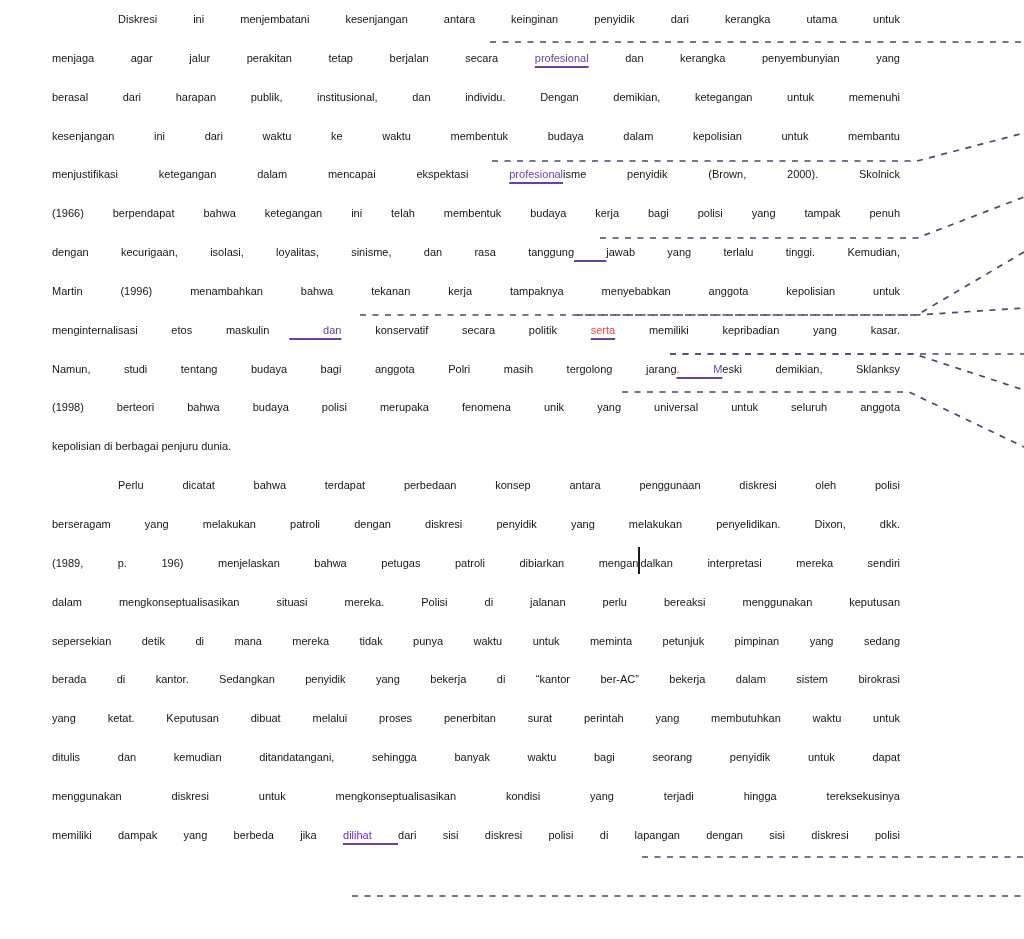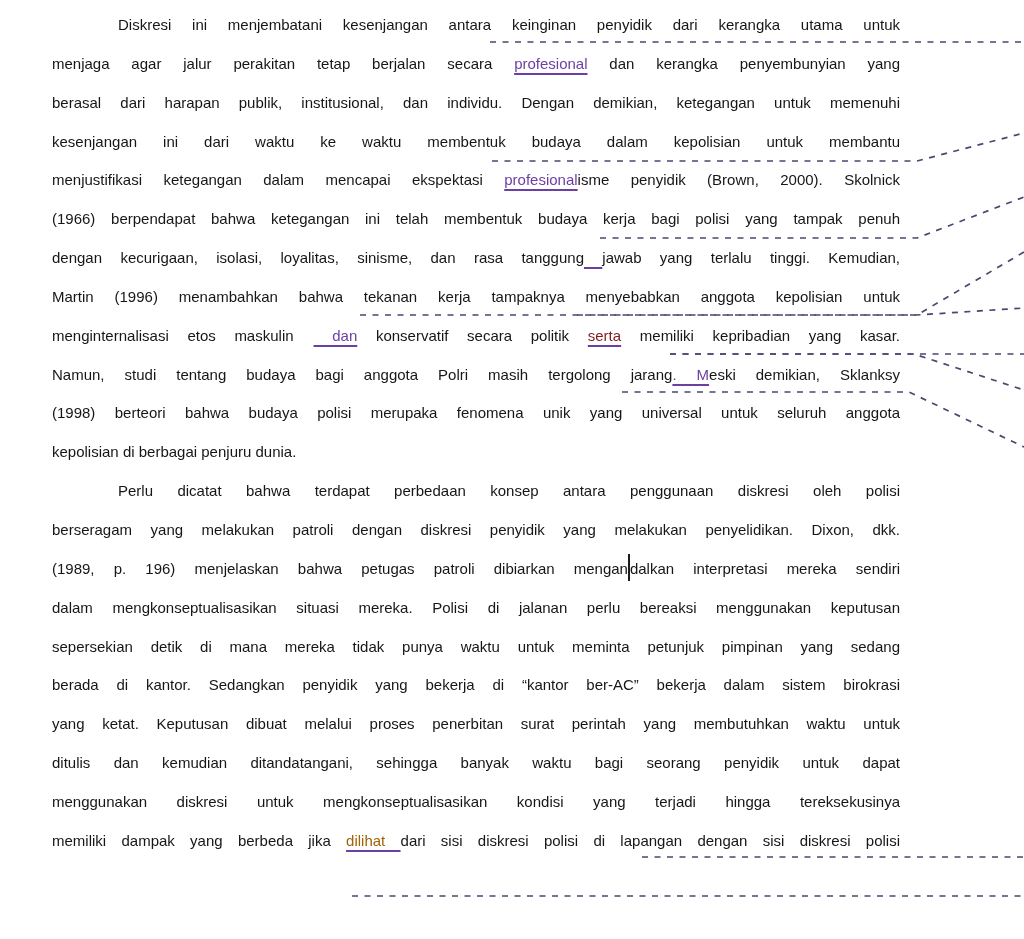--- a/index.html
+++ b/index.html
@@ -3,22 +3,22 @@
 <meta charset="utf-8">
 <style>
   html,body{margin:0;padding:0;}
   body{
     width:1024px;height:939px;overflow:hidden;position:relative;
     background:#ffffff;
     font-family:"Liberation Sans","DejaVu Sans",sans-serif;
   }
   .page{position:absolute;inset:0;background:#ffffff;}
   .doc{
-    position:absolute;left:52px;top:6px;width:848px;
-    color:#161616;font-size:15px;line-height:38.85px;
+    position:absolute;left:52px;top:0;width:848px;
+    color:#161616;font-size:11px;line-height:38.85px;
     font-stretch:normal;
   }
   .line{
     text-align:justify;
     text-align-last:justify;
     height:38.85px;overflow:visible;
   }
   .line.lastline{text-align-last:left;}
   .line.indent{text-indent:66px;}
   .ins{
@@ -39,34 +39,34 @@
 <div class="page">
   <div id="doc" class="doc">
       <div class="line indent"><span>Diskresi ini menjembatani kesenjangan antara keinginan penyidik dari kerangka utama untuk</span></div>
       <div class="line"><span>menjaga agar jalur perakitan tetap berjalan secara </span><span class="ins" style="color: rgb(107, 63, 164); text-decoration-color: rgb(107, 63, 164);">profesional</span><span> dan kerangka penyembunyian yang</span></div>
       <div class="line"><span>berasal dari harapan publik, institusional, dan individu. Dengan demikian, ketegangan untuk memenuhi</span></div>
       <div class="line"><span>kesenjangan ini dari waktu ke waktu membentuk budaya dalam kepolisian untuk membantu</span></div>
       <div class="line"><span>menjustifikasi ketegangan dalam mencapai ekspektasi </span><span class="ins" style="color: rgb(107, 63, 164); text-decoration-color: rgb(107, 63, 164);">profesional</span><span>isme penyidik (Brown, 2000). Skolnick</span></div>
       <div class="line"><span>(1966) berpendapat bahwa ketegangan ini telah membentuk budaya kerja bagi polisi yang tampak penuh</span></div>
       <div class="line"><span>dengan kecurigaan, isolasi, loyalitas, sinisme, dan rasa tanggung</span><span class="ins" style="color: rgb(107, 63, 164); text-decoration-color: rgb(107, 63, 164);"> </span><span>jawab yang terlalu tinggi. Kemudian,</span></div>
       <div class="line"><span>Martin (1996) menambahkan bahwa tekanan kerja tampaknya menyebabkan anggota kepolisian untuk</span></div>
-      <div class="line"><span>menginternalisasi etos maskulin</span><span class="ins" style="color: rgb(107, 63, 164); text-decoration-color: rgb(107, 63, 164); margin-left: 20px;"> dan</span><span> konservatif secara politik </span><span class="ins" style="color: #7f1d1d; text-decoration-color: rgb(107, 63, 164);">serta</span><span> memiliki kepribadian yang kasar.</span></div>
+      <div class="line"><span>menginternalisasi etos maskulin</span><span class="ins" style="color: rgb(107, 63, 164); text-decoration-color: rgb(107, 63, 164); margin-left: 20px;"> dan</span><span> konservatif secara politik </span><span class="ins" style="color: #ef4444; text-decoration-color: rgb(107, 63, 164);">serta</span><span> memiliki kepribadian yang kasar.</span></div>
       <div class="line"><span>Namun, studi tentang budaya bagi anggota Polri masih tergolong jarang</span><span class="ins" style="color: rgb(107, 63, 164); text-decoration-color: rgb(107, 63, 164);">. M</span><span>eski demikian, Sklanksy</span></div>
       <div class="line"><span>(1998) berteori bahwa budaya polisi merupaka fenomena unik yang universal untuk seluruh anggota</span></div>
       <div class="line lastline"><span>kepolisian di berbagai penjuru dunia.</span></div>
       <div class="line indent"><span>Perlu dicatat bahwa terdapat perbedaan konsep antara penggunaan diskresi oleh polisi</span></div>
       <div class="line"><span>berseragam yang melakukan patroli dengan diskresi penyidik yang melakukan penyelidikan. Dixon, dkk.</span></div>
       <div class="line"><span>(1989, p. 196) menjelaskan bahwa petugas patroli dibiarkan mengan</span><span class="caret" style="background: rgb(27, 27, 27);"></span><span>dalkan interpretasi mereka sendiri</span></div>
       <div class="line"><span>dalam mengkonseptualisasikan situasi mereka. Polisi di jalanan perlu bereaksi menggunakan keputusan</span></div>
       <div class="line"><span>sepersekian detik di mana mereka tidak punya waktu untuk meminta petunjuk pimpinan yang sedang</span></div>
       <div class="line"><span>berada di kantor. Sedangkan penyidik yang bekerja di “kantor ber-AC” bekerja dalam sistem birokrasi</span></div>
       <div class="line"><span>yang ketat. Keputusan dibuat melalui proses penerbitan surat perintah yang membutuhkan waktu untuk</span></div>
       <div class="line"><span>ditulis dan kemudian ditandatangani, sehingga banyak waktu bagi seorang penyidik untuk dapat</span></div>
       <div class="line"><span>menggunakan diskresi untuk mengkonseptualisasikan kondisi yang terjadi hingga tereksekusinya</span></div>
-      <div class="line"><span>memiliki dampak yang berbeda jika </span><span class="ins" style="color: #a16207; text-decoration-color: rgb(107, 63, 164);">dilihat </span><span>dari sisi diskresi polisi di lapangan dengan sisi diskresi polisi</span></div>
+      <div class="line"><span>memiliki dampak yang berbeda jika </span><span class="ins" style="color: #6d28d9; text-decoration-color: rgb(107, 63, 164);">dilihat </span><span>dari sisi diskresi polisi di lapangan dengan sisi diskresi polisi</span></div>
     </div>
   <svg id="connectors" class="connectors" width="1024" height="939">
       <polyline points="490,42 1024,42" fill="none" stroke="#4c4670" stroke-width="1.7" stroke-dasharray="6 6.5"></polyline>
       <polyline points="492,161 917,161 1024,133" fill="none" stroke="#4c4670" stroke-width="1.7" stroke-dasharray="6 6.5"></polyline>
       <polyline points="600,238 917,238 1024,197" fill="none" stroke="#4c4670" stroke-width="1.7" stroke-dasharray="6 6.5"></polyline>
       <polyline points="360,315 917,315 1024,252" fill="none" stroke="#4c4670" stroke-width="1.7" stroke-dasharray="6 6.5"></polyline>
       <polyline points="577,315 917,315 1024,308" fill="none" stroke="#4c4670" stroke-width="1.7" stroke-dasharray="6 6.5"></polyline>
       <polyline points="670,354 1024,354" fill="none" stroke="#4c4670" stroke-width="1.7" stroke-dasharray="6 6.5"></polyline>
       <polyline points="670,354 914,354 1024,390" fill="none" stroke="#4c4670" stroke-width="1.7" stroke-dasharray="6 6.5"></polyline>
       <polyline points="622,392 909,392 1024,447" fill="none" stroke="#4c4670" stroke-width="1.7" stroke-dasharray="6 6.5"></polyline>

